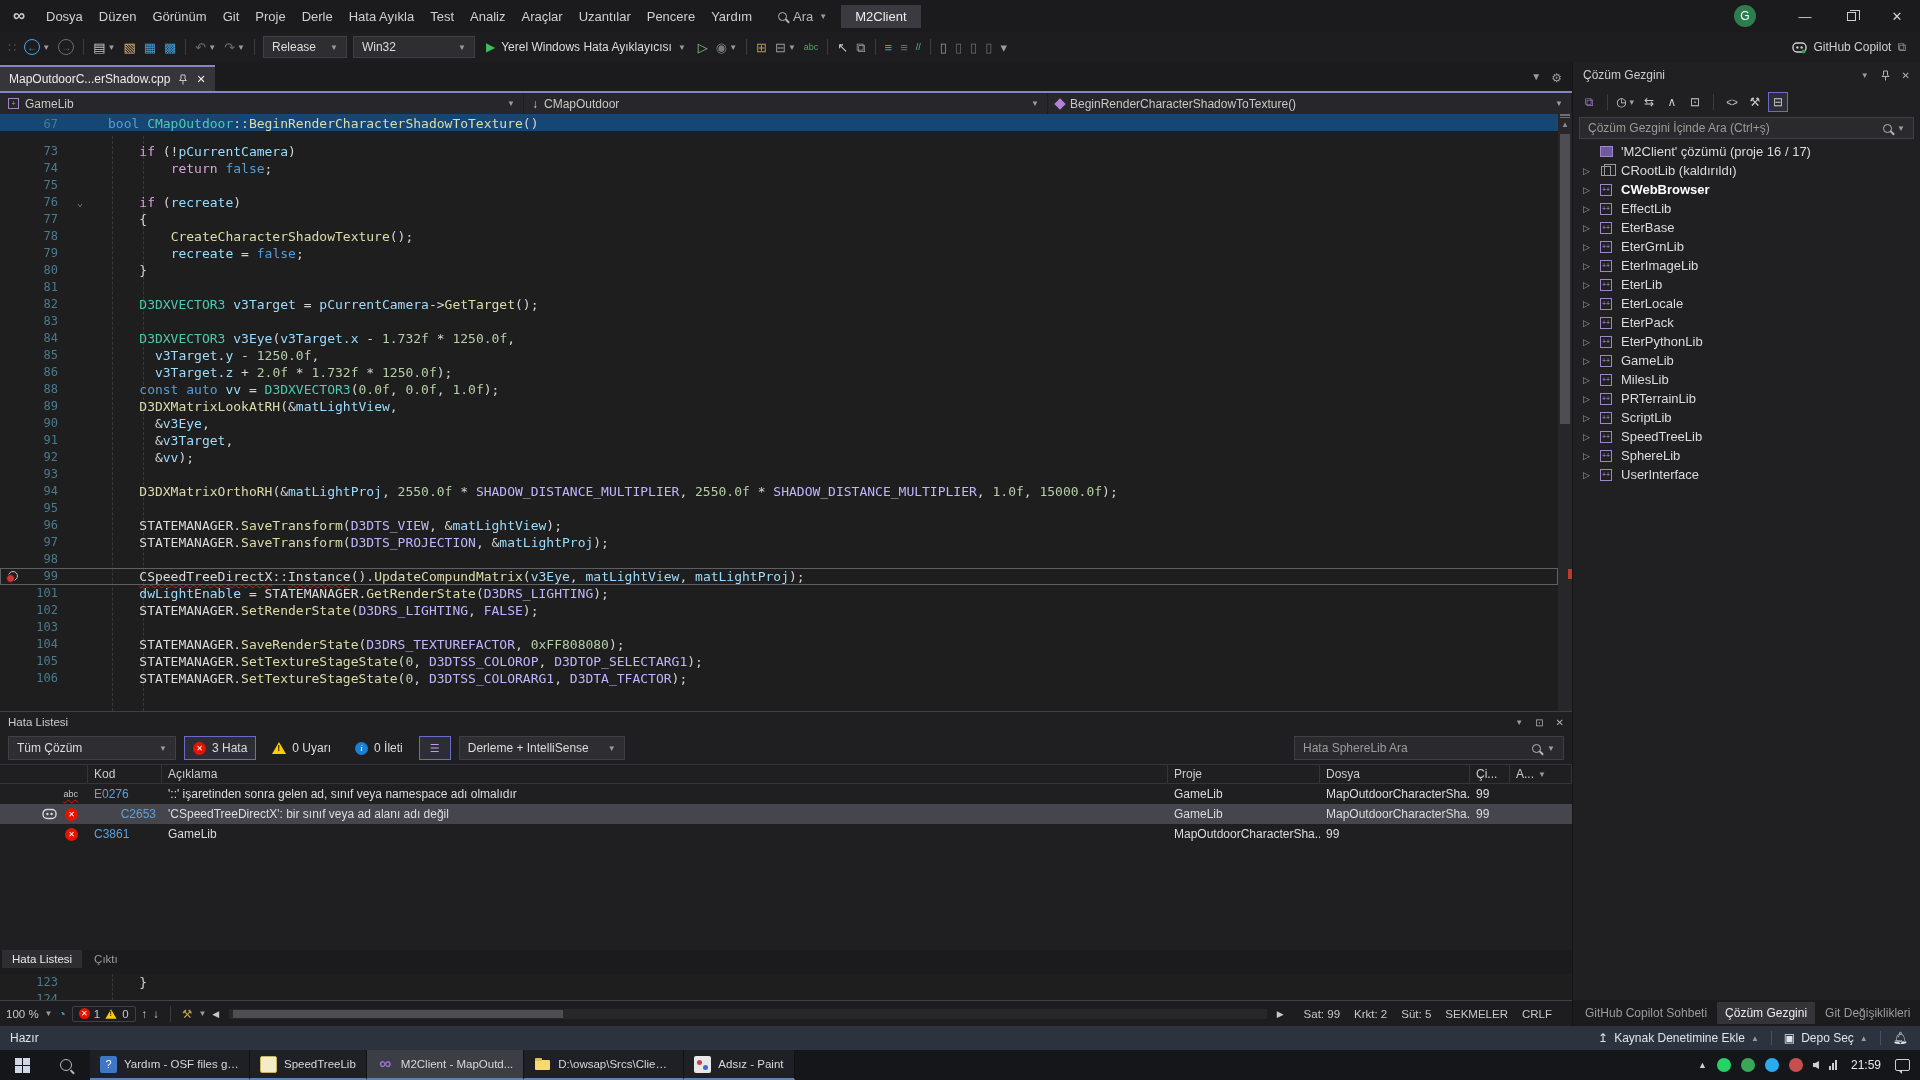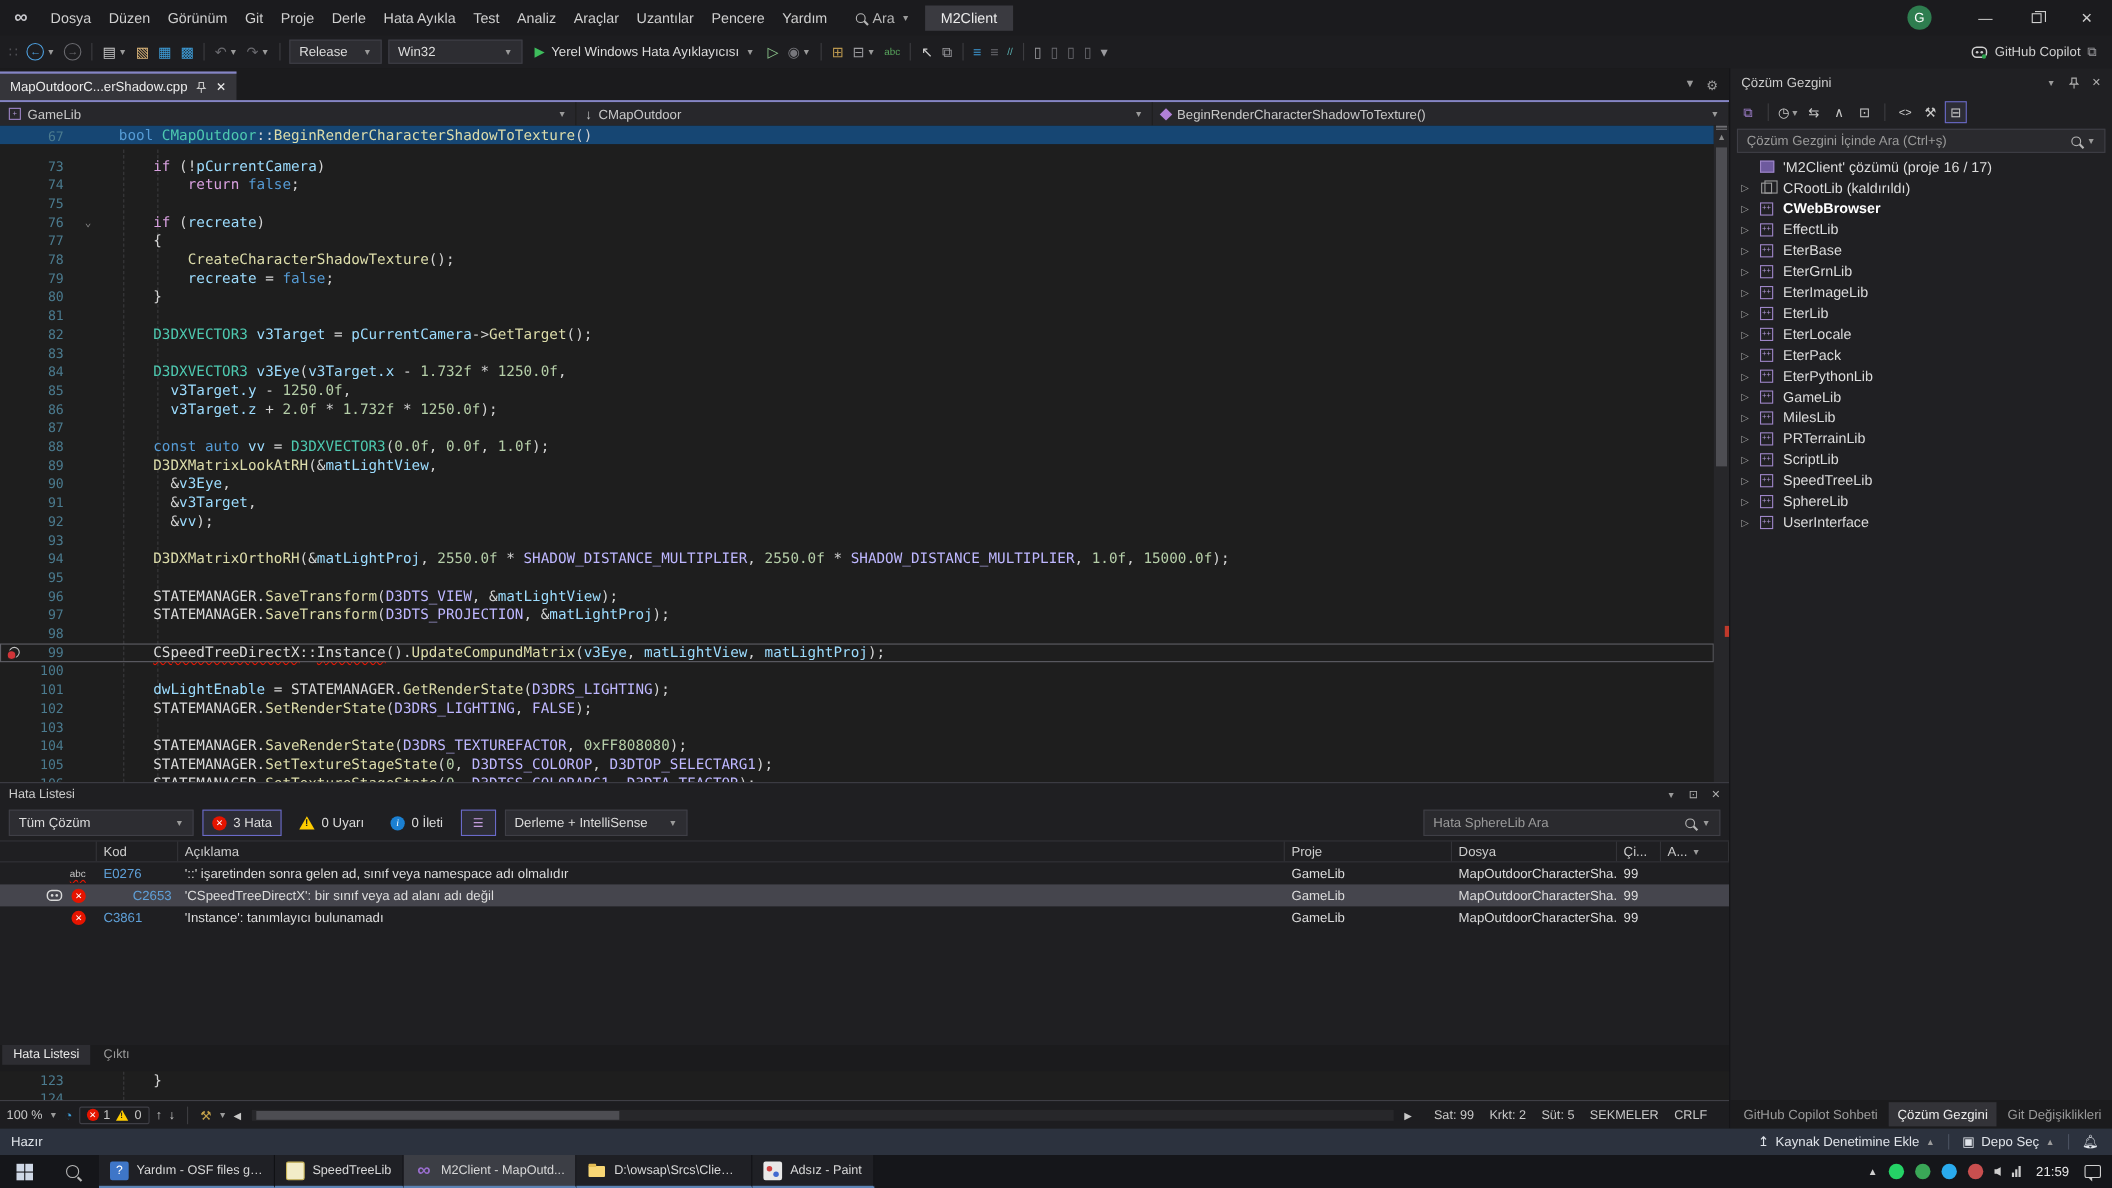--- a/index.html
+++ b/index.html
@@ -378,34 +378,32 @@
               <div class="code-row"><span class="gutter-bp"></span><span class="gutter-num">77</span><span class="gutter-fold"></span><span class="code-text"><span class="tk-pl">    {</span></span></div>
               <div class="code-row"><span class="gutter-bp"></span><span class="gutter-num">78</span><span class="gutter-fold"></span><span class="code-text"><span class="tk-pl">        </span><span class="tk-fn">CreateCharacterShadowTexture</span><span class="tk-pl">();</span></span></div>
               <div class="code-row"><span class="gutter-bp"></span><span class="gutter-num">79</span><span class="gutter-fold"></span><span class="code-text"><span class="tk-pl">        </span><span class="tk-var">recreate</span><span class="tk-pl"> = </span><span class="tk-kw">false</span><span class="tk-pl">;</span></span></div>
               <div class="code-row"><span class="gutter-bp"></span><span class="gutter-num">80</span><span class="gutter-fold"></span><span class="code-text"><span class="tk-pl">    }</span></span></div>
               <div class="code-row"><span class="gutter-bp"></span><span class="gutter-num">81</span><span class="gutter-fold"></span><span class="code-text"></span></div>
               <div class="code-row"><span class="gutter-bp"></span><span class="gutter-num">82</span><span class="gutter-fold"></span><span class="code-text"><span class="tk-pl">    </span><span class="tk-ty">D3DXVECTOR3</span><span class="tk-pl"> </span><span class="tk-var">v3Target</span><span class="tk-pl"> = </span><span class="tk-var">pCurrentCamera</span><span class="tk-pl">-&gt;</span><span class="tk-fn">GetTarget</span><span class="tk-pl">();</span></span></div>
               <div class="code-row"><span class="gutter-bp"></span><span class="gutter-num">83</span><span class="gutter-fold"></span><span class="code-text"></span></div>
               <div class="code-row"><span class="gutter-bp"></span><span class="gutter-num">84</span><span class="gutter-fold"></span><span class="code-text"><span class="tk-pl">    </span><span class="tk-ty">D3DXVECTOR3</span><span class="tk-pl"> </span><span class="tk-var">v3Eye</span><span class="tk-pl">(</span><span class="tk-var">v3Target.x</span><span class="tk-pl"> - </span><span class="tk-num">1.732f</span><span class="tk-pl"> * </span><span class="tk-num">1250.0f</span><span class="tk-pl">,</span></span></div>
               <div class="code-row"><span class="gutter-bp"></span><span class="gutter-num">85</span><span class="gutter-fold"></span><span class="code-text"><span class="tk-pl">      </span><span class="tk-var">v3Target.y</span><span class="tk-pl"> - </span><span class="tk-num">1250.0f</span><span class="tk-pl">,</span></span></div>
               <div class="code-row"><span class="gutter-bp"></span><span class="gutter-num">86</span><span class="gutter-fold"></span><span class="code-text"><span class="tk-pl">      </span><span class="tk-var">v3Target.z</span><span class="tk-pl"> + </span><span class="tk-num">2.0f</span><span class="tk-pl"> * </span><span class="tk-num">1.732f</span><span class="tk-pl"> * </span><span class="tk-num">1250.0f</span><span class="tk-pl">);</span></span></div>
-              <div class="code-row"><span class="gutter-bp"></span><span class="gutter-num">87</span><span class="gutter-fold"></span><span class="code-text"></span></div>
               <div class="code-row"><span class="gutter-bp"></span><span class="gutter-num">88</span><span class="gutter-fold"></span><span class="code-text"><span class="tk-pl">    </span><span class="tk-kw">const</span><span class="tk-pl"> </span><span class="tk-kw">auto</span><span class="tk-pl"> </span><span class="tk-var">vv</span><span class="tk-pl"> = </span><span class="tk-ty">D3DXVECTOR3</span><span class="tk-pl">(</span><span class="tk-num">0.0f</span><span class="tk-pl">, </span><span class="tk-num">0.0f</span><span class="tk-pl">, </span><span class="tk-num">1.0f</span><span class="tk-pl">);</span></span></div>
               <div class="code-row"><span class="gutter-bp"></span><span class="gutter-num">89</span><span class="gutter-fold"></span><span class="code-text"><span class="tk-pl">    </span><span class="tk-fn">D3DXMatrixLookAtRH</span><span class="tk-pl">(&amp;</span><span class="tk-var">matLightView</span><span class="tk-pl">,</span></span></div>
               <div class="code-row"><span class="gutter-bp"></span><span class="gutter-num">90</span><span class="gutter-fold"></span><span class="code-text"><span class="tk-pl">      &amp;</span><span class="tk-var">v3Eye</span><span class="tk-pl">,</span></span></div>
               <div class="code-row"><span class="gutter-bp"></span><span class="gutter-num">91</span><span class="gutter-fold"></span><span class="code-text"><span class="tk-pl">      &amp;</span><span class="tk-var">v3Target</span><span class="tk-pl">,</span></span></div>
               <div class="code-row"><span class="gutter-bp"></span><span class="gutter-num">92</span><span class="gutter-fold"></span><span class="code-text"><span class="tk-pl">      &amp;</span><span class="tk-var">vv</span><span class="tk-pl">);</span></span></div>
               <div class="code-row"><span class="gutter-bp"></span><span class="gutter-num">93</span><span class="gutter-fold"></span><span class="code-text"></span></div>
               <div class="code-row"><span class="gutter-bp"></span><span class="gutter-num">94</span><span class="gutter-fold"></span><span class="code-text"><span class="tk-pl">    </span><span class="tk-fn">D3DXMatrixOrthoRH</span><span class="tk-pl">(&amp;</span><span class="tk-var">matLightProj</span><span class="tk-pl">, </span><span class="tk-num">2550.0f</span><span class="tk-pl"> * </span><span class="tk-mac">SHADOW_DISTANCE_MULTIPLIER</span><span class="tk-pl">, </span><span class="tk-num">2550.0f</span><span class="tk-pl"> * </span><span class="tk-mac">SHADOW_DISTANCE_MULTIPLIER</span><span class="tk-pl">, </span><span class="tk-num">1.0f</span><span class="tk-pl">, </span><span class="tk-num">15000.0f</span><span class="tk-pl">);</span></span></div>
               <div class="code-row"><span class="gutter-bp"></span><span class="gutter-num">95</span><span class="gutter-fold"></span><span class="code-text"></span></div>
               <div class="code-row"><span class="gutter-bp"></span><span class="gutter-num">96</span><span class="gutter-fold"></span><span class="code-text"><span class="tk-pl">    </span><span class="tk-id">STATEMANAGER</span><span class="tk-pl">.</span><span class="tk-fn">SaveTransform</span><span class="tk-pl">(</span><span class="tk-mac">D3DTS_VIEW</span><span class="tk-pl">, &amp;</span><span class="tk-var">matLightView</span><span class="tk-pl">);</span></span></div>
               <div class="code-row"><span class="gutter-bp"></span><span class="gutter-num">97</span><span class="gutter-fold"></span><span class="code-text"><span class="tk-pl">    </span><span class="tk-id">STATEMANAGER</span><span class="tk-pl">.</span><span class="tk-fn">SaveTransform</span><span class="tk-pl">(</span><span class="tk-mac">D3DTS_PROJECTION</span><span class="tk-pl">, &amp;</span><span class="tk-var">matLightProj</span><span class="tk-pl">);</span></span></div>
               <div class="code-row"><span class="gutter-bp"></span><span class="gutter-num">98</span><span class="gutter-fold"></span><span class="code-text"></span></div>
               <div class="code-row current"><span class="gutter-bp"><span class="qa-ic"></span></span><span class="gutter-num">99</span><span class="gutter-fold"></span><span class="code-text"><span class="tk-pl">    </span><span class="tk-id sq">CSpeedTreeDirectX</span><span class="tk-pl">::</span><span class="tk-id sq">Instance</span><span class="tk-pl">().</span><span class="tk-fn">UpdateCompundMatrix</span><span class="tk-pl">(</span><span class="tk-var">v3Eye</span><span class="tk-pl">, </span><span class="tk-var">matLightView</span><span class="tk-pl">, </span><span class="tk-var">matLightProj</span><span class="tk-pl">);</span></span></div>
-              <div class="code-row"><span class="gutter-bp"></span><span class="gutter-num">100</span><span class="gutter-fold"></span><span class="code-text"></span></div>
               <div class="code-row"><span class="gutter-bp"></span><span class="gutter-num">101</span><span class="gutter-fold"></span><span class="code-text"><span class="tk-pl">    </span><span class="tk-var">dwLightEnable</span><span class="tk-pl"> = </span><span class="tk-id">STATEMANAGER</span><span class="tk-pl">.</span><span class="tk-fn">GetRenderState</span><span class="tk-pl">(</span><span class="tk-mac">D3DRS_LIGHTING</span><span class="tk-pl">);</span></span></div>
               <div class="code-row"><span class="gutter-bp"></span><span class="gutter-num">102</span><span class="gutter-fold"></span><span class="code-text"><span class="tk-pl">    </span><span class="tk-id">STATEMANAGER</span><span class="tk-pl">.</span><span class="tk-fn">SetRenderState</span><span class="tk-pl">(</span><span class="tk-mac">D3DRS_LIGHTING</span><span class="tk-pl">, </span><span class="tk-mac">FALSE</span><span class="tk-pl">);</span></span></div>
               <div class="code-row"><span class="gutter-bp"></span><span class="gutter-num">103</span><span class="gutter-fold"></span><span class="code-text"></span></div>
               <div class="code-row"><span class="gutter-bp"></span><span class="gutter-num">104</span><span class="gutter-fold"></span><span class="code-text"><span class="tk-pl">    </span><span class="tk-id">STATEMANAGER</span><span class="tk-pl">.</span><span class="tk-fn">SaveRenderState</span><span class="tk-pl">(</span><span class="tk-mac">D3DRS_TEXTUREFACTOR</span><span class="tk-pl">, </span><span class="tk-num">0xFF808080</span><span class="tk-pl">);</span></span></div>
               <div class="code-row"><span class="gutter-bp"></span><span class="gutter-num">105</span><span class="gutter-fold"></span><span class="code-text"><span class="tk-pl">    </span><span class="tk-id">STATEMANAGER</span><span class="tk-pl">.</span><span class="tk-fn">SetTextureStageState</span><span class="tk-pl">(</span><span class="tk-num">0</span><span class="tk-pl">, </span><span class="tk-mac">D3DTSS_COLOROP</span><span class="tk-pl">, </span><span class="tk-mac">D3DTOP_SELECTARG1</span><span class="tk-pl">);</span></span></div>
               <div class="code-row"><span class="gutter-bp"></span><span class="gutter-num">106</span><span class="gutter-fold"></span><span class="code-text"><span class="tk-pl">    </span><span class="tk-id">STATEMANAGER</span><span class="tk-pl">.</span><span class="tk-fn">SetTextureStageState</span><span class="tk-pl">(</span><span class="tk-num">0</span><span class="tk-pl">, </span><span class="tk-mac">D3DTSS_COLORARG1</span><span class="tk-pl">, </span><span class="tk-mac">D3DTA_TFACTOR</span><span class="tk-pl">);</span></span></div>
             </div>
         </div>
         <div class="vscroll">
           <div class="vs-split"></div>
@@ -504,21 +502,20 @@
               <div style="padding: 0px 6px; white-space: nowrap; overflow: hidden;">GameLib</div>
               <div style="padding: 0px 6px; white-space: nowrap; overflow: hidden;">MapOutdoorCharacterSha...</div>
               <div style="padding: 0px 6px; white-space: nowrap; overflow: hidden;">99</div>
               <div style="padding: 0px 6px; white-space: nowrap; overflow: hidden;"></div>
             </div>
             <div class="ep-grid ep-row">
               <div class="ep-icons">
                 <span class="ic-err">✕</span>
               </div>
               <div class="code" style="padding: 0px 6px; white-space: nowrap; overflow: hidden;">C3861</div>
-              <div style="padding: 0px 6px; white-space: nowrap; overflow: hidden;">'Instance': tanımlayıcı bulunamadı</div>
               <div style="padding: 0px 6px; white-space: nowrap; overflow: hidden;">GameLib</div>
               <div style="padding: 0px 6px; white-space: nowrap; overflow: hidden;">MapOutdoorCharacterSha...</div>
               <div style="padding: 0px 6px; white-space: nowrap; overflow: hidden;">99</div>
               <div style="padding: 0px 6px; white-space: nowrap; overflow: hidden;"></div>
             </div>
           </div>
         <div class="ep-fill"></div>
         <div class="ep-tabs" id="ep-tabs">
             <span class="ep-tab active">Hata Listesi</span>
             <span class="ep-tab">Çıktı</span>

